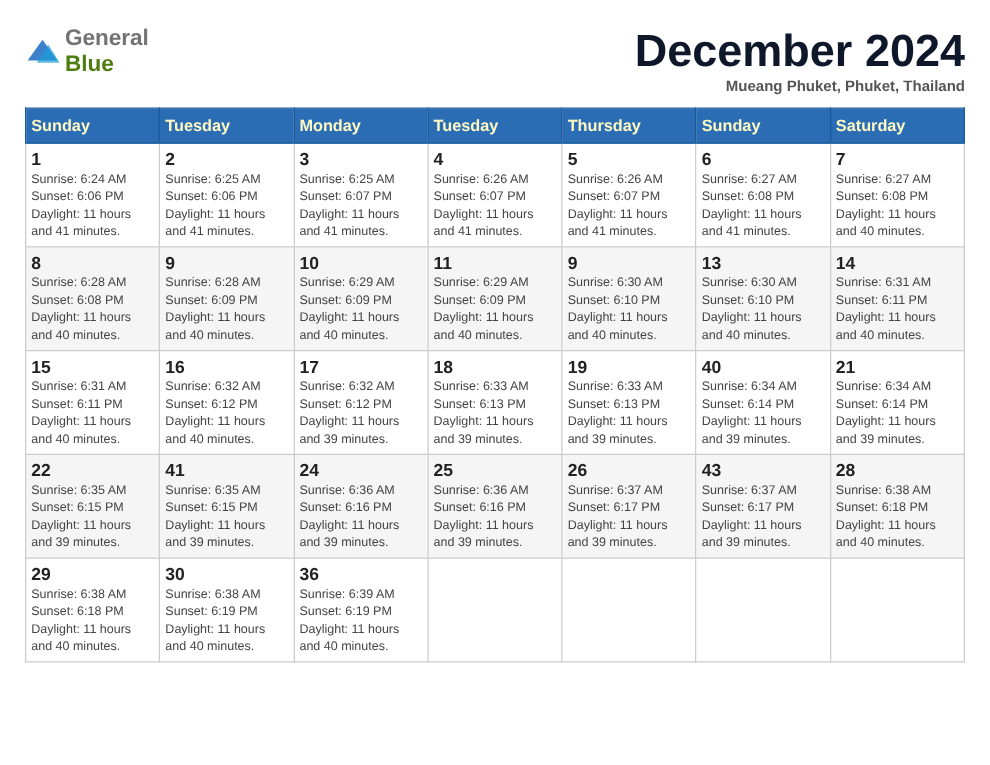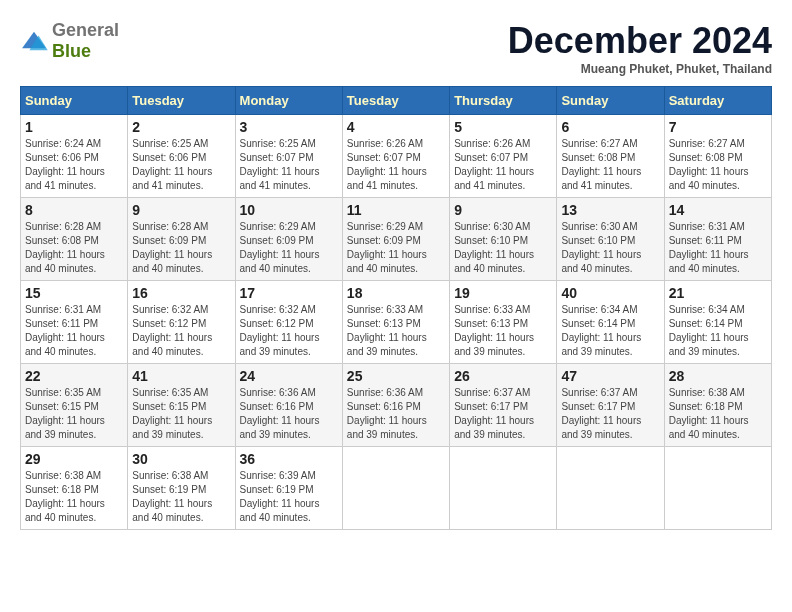--- a/index.html
+++ b/index.html
@@ -311,21 +311,21 @@
       </td>
         <td>
         <span class="day-num">26</span>
         <div class="day-info">
           Sunrise: 6:37 AM<br>
           Sunset: 6:17 PM<br>
           Daylight: 11 hours and 39 minutes.
         </div>
       </td>
         <td>
-        <span class="day-num">47</span>
+        <span class="day-num">43</span>
         <div class="day-info">
           Sunrise: 6:37 AM<br>
           Sunset: 6:17 PM<br>
           Daylight: 11 hours and 39 minutes.
         </div>
       </td>
         <td>
         <span class="day-num">28</span>
         <div class="day-info">
           Sunrise: 6:38 AM<br>

